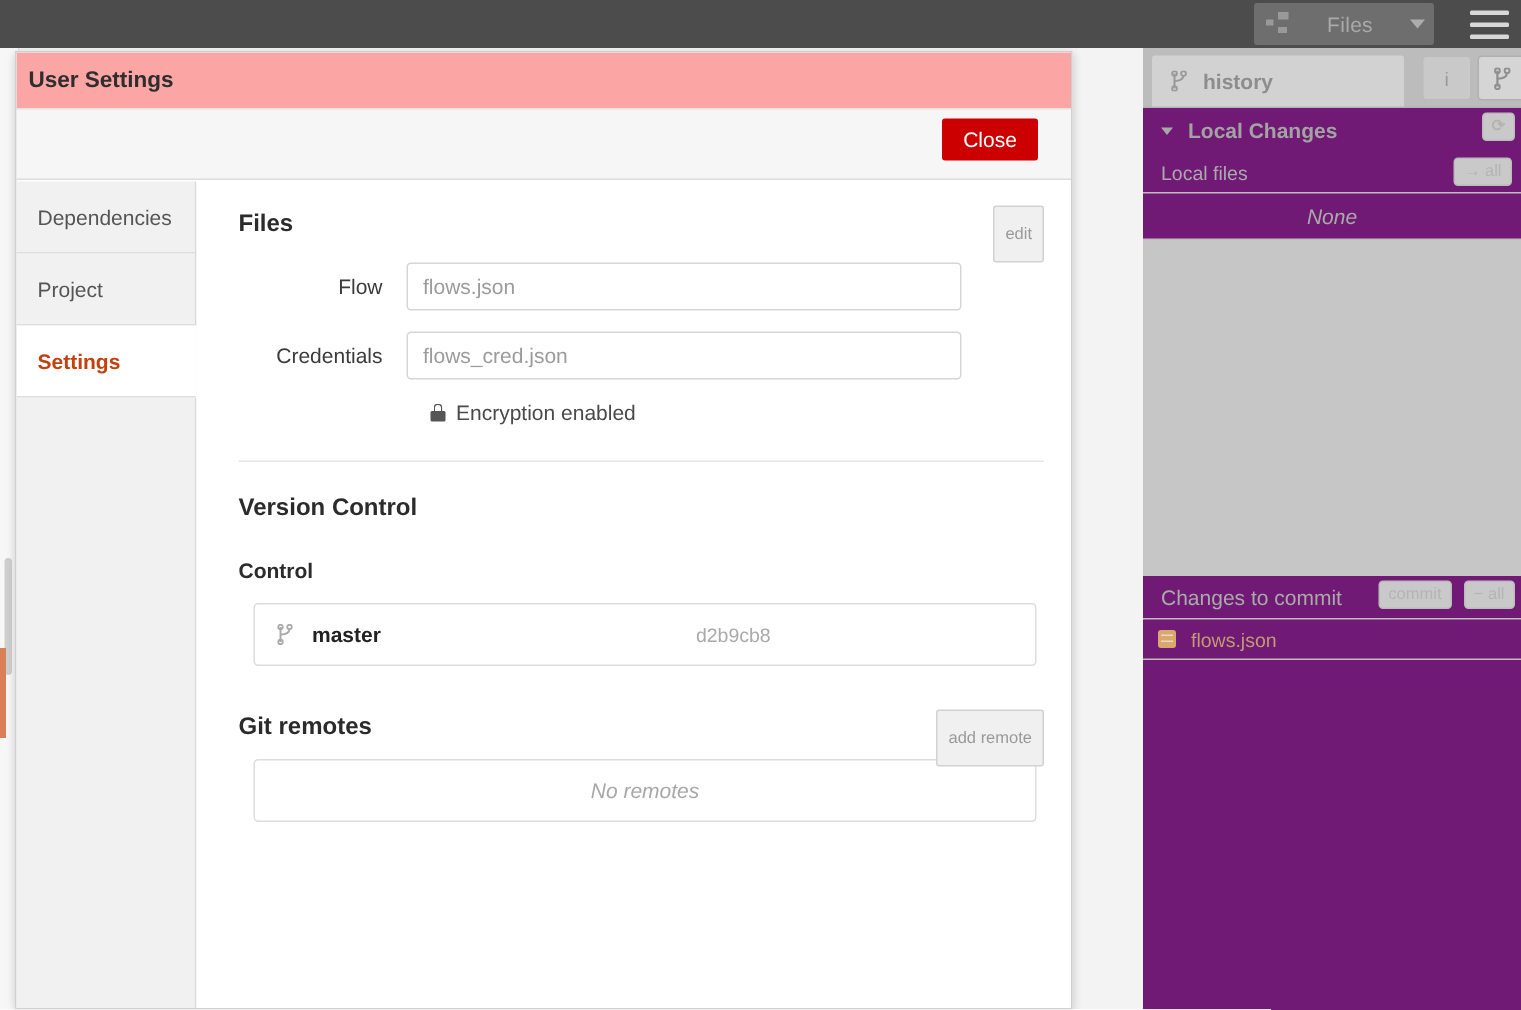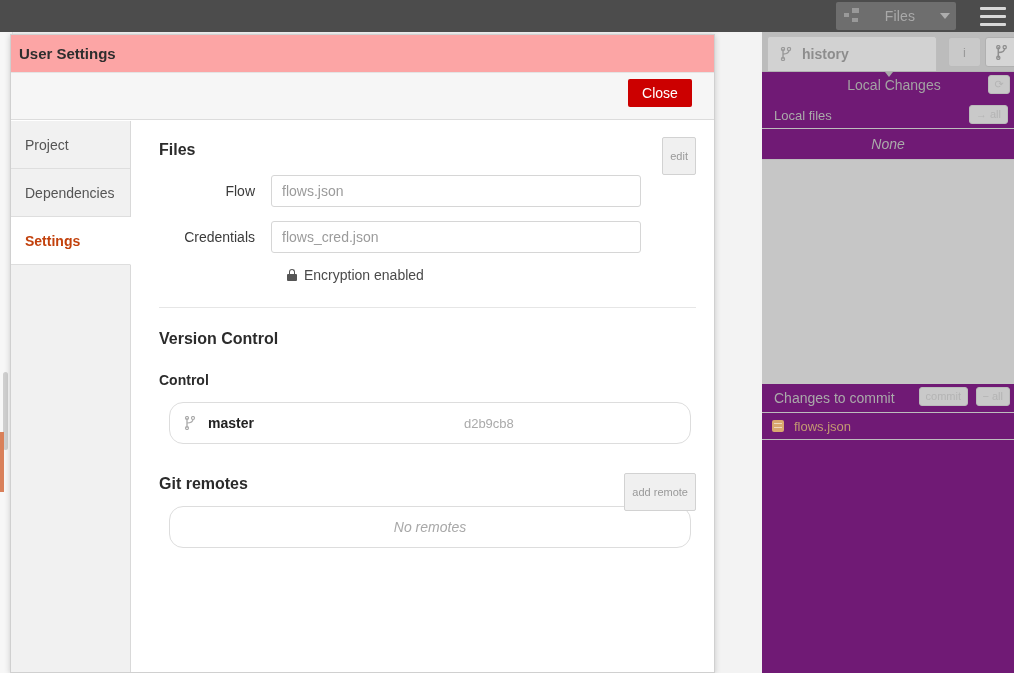--- a/index.html
+++ b/index.html
@@ -278,21 +278,21 @@
     font-size: 14px;
     font-weight: bold;
     color: #2b2b2b;
     margin: 0 0 12px 0;
     position: relative;
     height: 20px;
     line-height: 20px;
   }
   .panel-box {
     border: 1px solid #dddddd;
-    border-radius: 14px;
+    border-radius: 3px;
     background: #ffffff;
     margin-left: 10px;
     max-width: 520px;
   }
   .branch-row {
     height: 40px;
     display: flex;
     align-items: center;
     padding: 0 14px;
     box-sizing: border-box;
@@ -376,24 +376,23 @@
     font-size: 13px;
     box-sizing: border-box;
   }
   .sb-toolbtn.sel { background: #d5d5d5; border-color: #b0b0b0; }
   .sb-section {
     height: 30px;
     display: flex;
     align-items: center;
     padding-left: 12px;
     font-size: 14px;
-    font-weight: normal;
+    font-weight: bold;
     color: #a3a3a3;
     position: relative;
-    flex-direction: column;
   }
   .caret-dn {
     width: 0; height: 0;
     border-left: 4px solid transparent;
     border-right: 4px solid transparent;
     border-top: 5px solid #a8a8a8;
     margin-right: 10px;
   }
   .sb-subhead {
     height: 26px;
@@ -556,24 +555,24 @@
     <div class="dialog-title">User Settings</div>
 
     <div class="dialog-actionbar">
       <button class="close-btn">Close</button>
     </div>
 
     <div class="dialog-body">
 
       <div class="tabs">
         <div class="tab-item">
+          <span>Dependencies</span>
+        </div>
+        <div class="tab-item">
           <span>Project</span>
-        </div>
-        <div class="tab-item">
-          <span>Dependencies</span>
         </div>
         <div class="tab-item active">
           <span>Settings</span>
         </div>
       </div>
 
       <div class="content">
 
         <div class="section-head">
           <span>Files</span>

